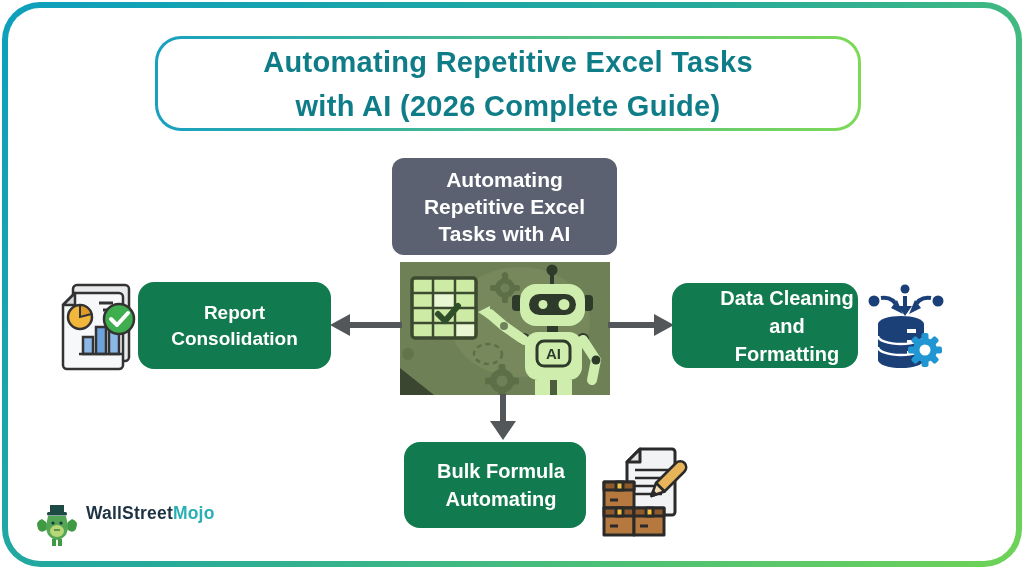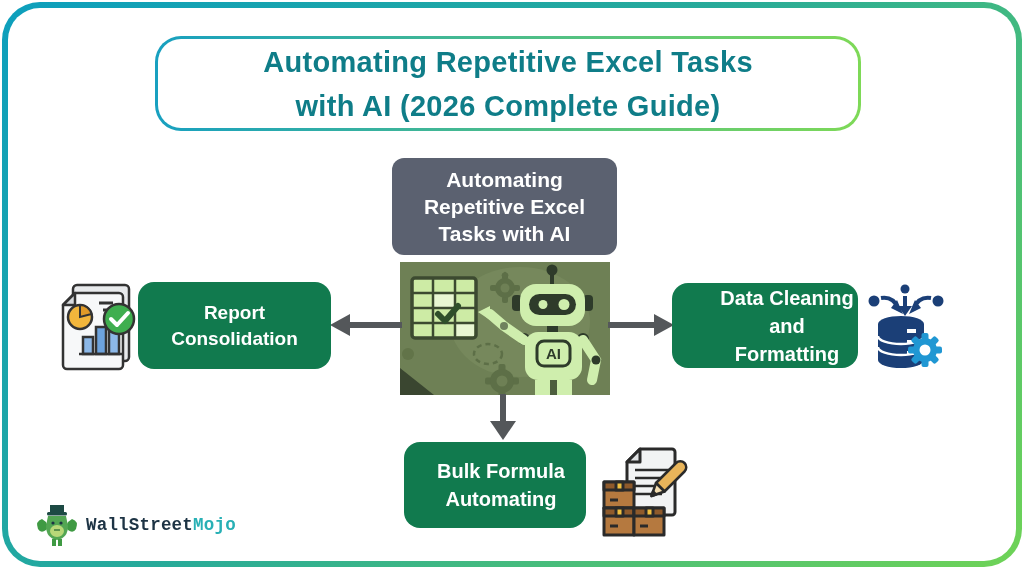--- a/index.html
+++ b/index.html
@@ -38,21 +38,21 @@
   .gnode-bottom { left:404px; top:442px; width:182px; height:86px;padding-left:12px; }
   .gnode-bottom .ln { font-size:20px; line-height:28px; }
 
   
   .icon-abs { position:absolute; }
 
   
   .arrow { position:absolute; }
 
   
-  .logo { position:absolute; left:34px; top:503px; height:44px; display:flex; align-items:center;font-family:Liberation Mono, monospace; }
+  .logo { position:absolute; left:34px; top:503px; height:44px; display:flex; align-items:flex-start; }
   .logo-text { font-size:17.5px; font-weight:800; margin-left:6px; letter-spacing:0.2px; }
   .logo-text .p1 { color:#1d3344; }
   .logo-text .p2 { color:#28b0b5; }
 </style>
 </head>
 <body>
 
 <div class="stage">
 
   <div class="frame">

